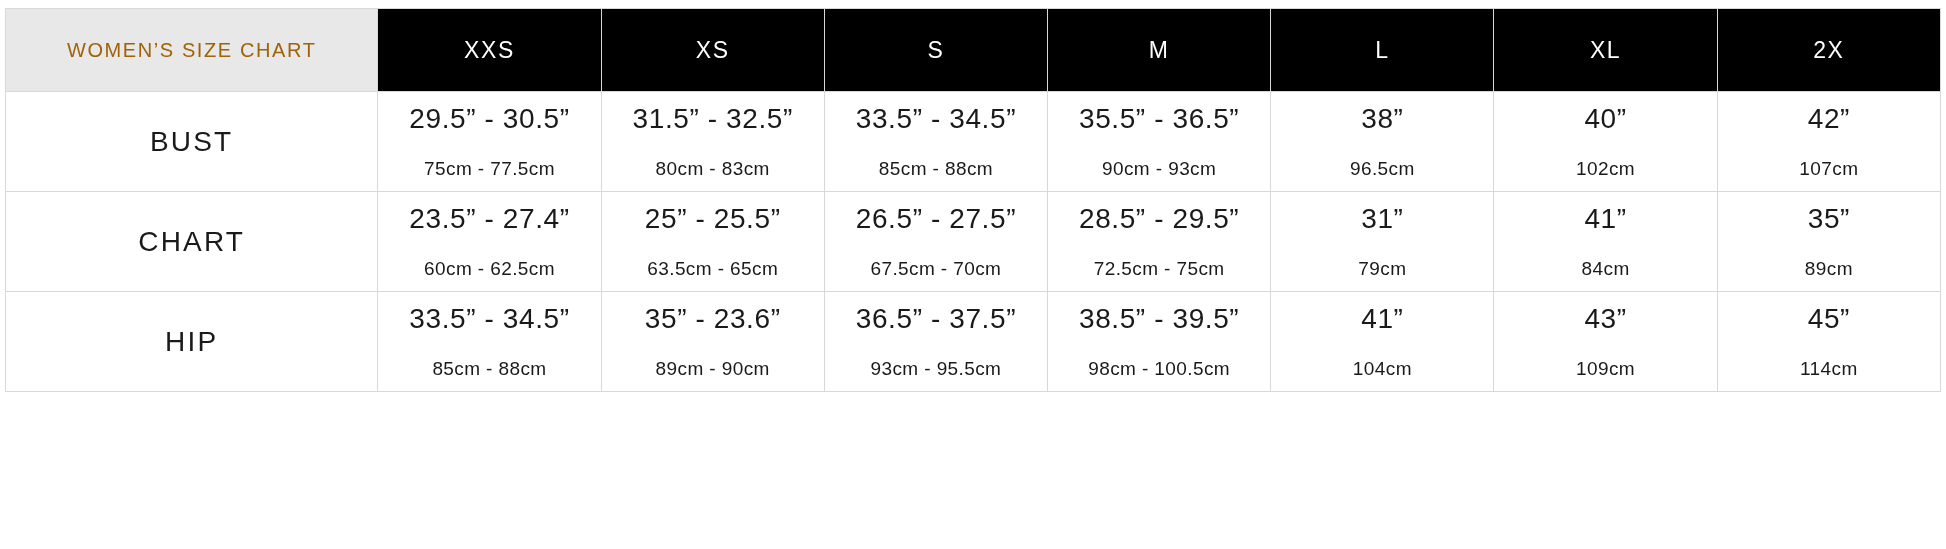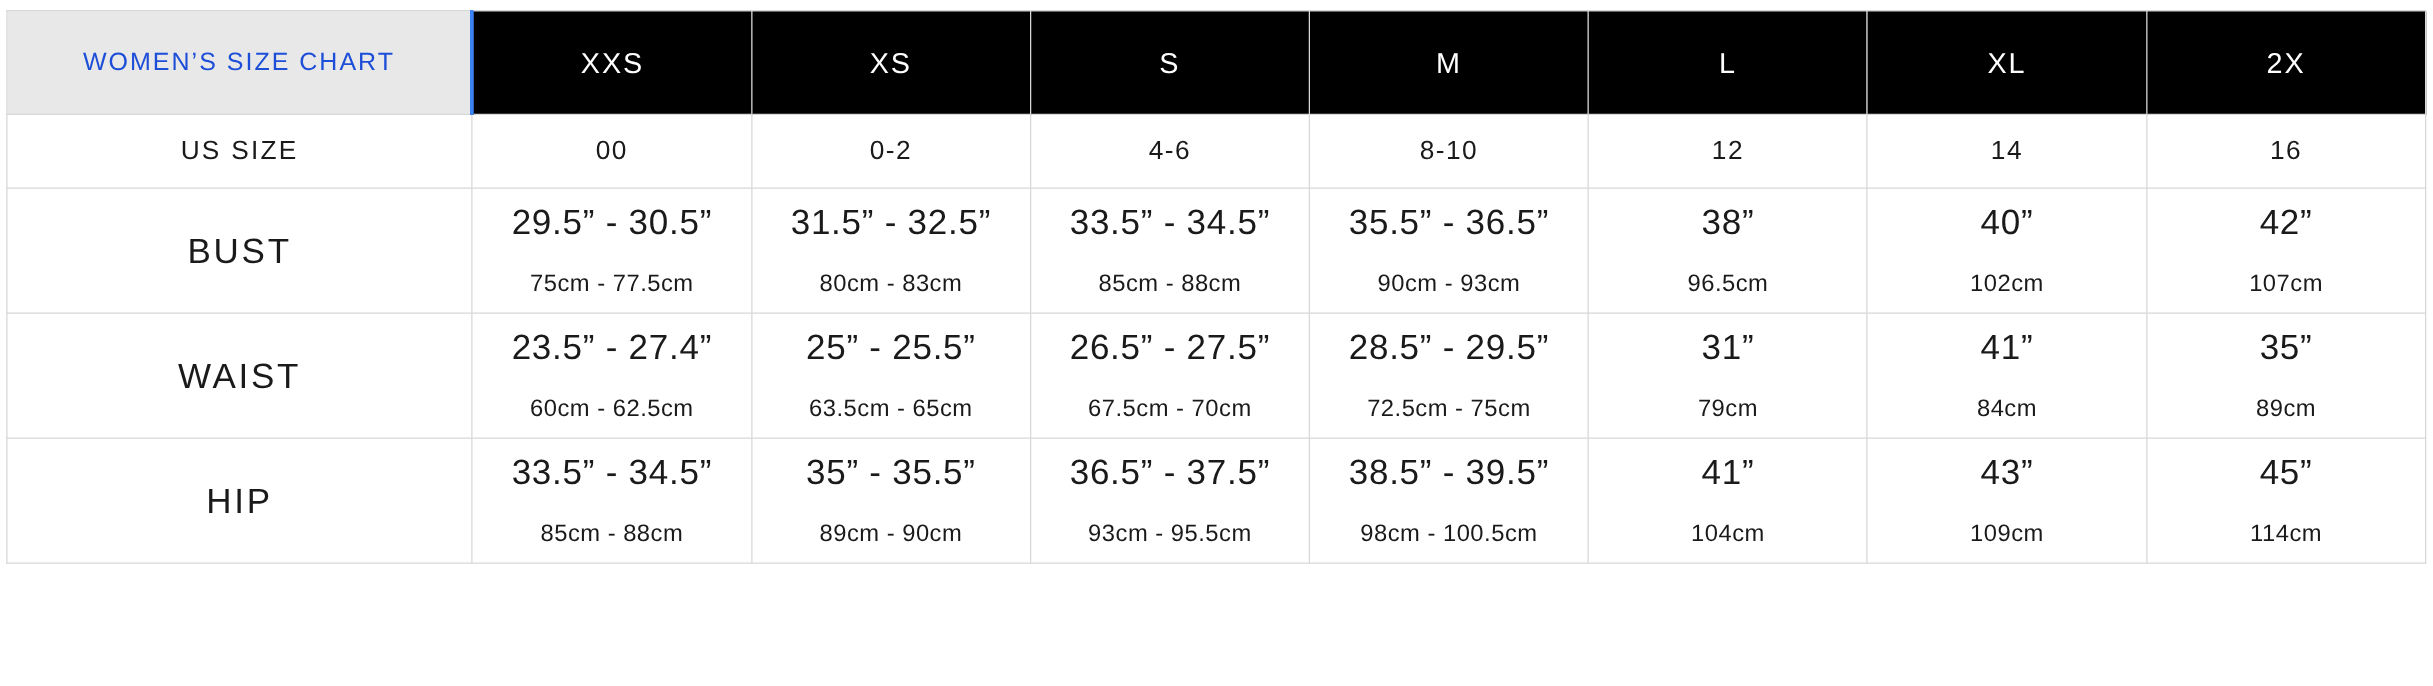--- a/index.html
+++ b/index.html
@@ -40,35 +40,35 @@
   col.c0 { width: 372px; }
   col.cx { width: 223px; }
 
   
   tr.header-row th {
     height: 82px;
     padding: 0;
   }
   th.chart-title {
     background: #e8e8e8;
-    color: #1d4ed8;
+    color: #a16207;
     font-size: 20px;
     letter-spacing: 1.6px;
     border-color: #d8d8d8;
   }
   th.size-head {
     background: #000000;
     color: #ffffff;
     font-size: 23px;
     font-weight: bold;
     letter-spacing: 1.6px;
     border-color: #000000;
     border-left: 1px solid #ffffff;
   }
-  th.size-head.first { border-left: 3px solid #3b82f6; }
+  th.size-head.first { border-left: 1px solid #3b82f6; }
 
   
   tr.us-row td, tr.us-row th {
     height: 58px;
     padding: 0;
     font-size: 21px;
     letter-spacing: 1.2px;
   }
   tr.us-row th.row-label { letter-spacing: 1.8px; }
 
@@ -123,30 +123,20 @@
         <th class="size-head first">XXS</th>
         <th class="size-head">XS</th>
         <th class="size-head">S</th>
         <th class="size-head">M</th>
         <th class="size-head">L</th>
         <th class="size-head">XL</th>
         <th class="size-head">2X</th>
       </tr>
     </thead>
     <tbody>
-      <tr class="us-row">
-        <th class="row-label">US SIZE</th>
-        <td>00</td>
-        <td>0-2</td>
-        <td>4-6</td>
-        <td>8-10</td>
-        <td>12</td>
-        <td>14</td>
-        <td>16</td>
-      </tr>
 
       <tr class="meas-row">
         <th class="row-label">BUST</th>
         <td class="meas">
           <span class="inch">29.5” - 30.5”</span>
           <span class="cm">75cm - 77.5cm</span>
         </td>
         <td class="meas">
           <span class="inch">31.5” - 32.5”</span>
           <span class="cm">80cm - 83cm</span>
@@ -167,21 +157,21 @@
           <span class="single-inch">40”</span>
           <span class="cm">102cm</span>
         </td>
         <td class="meas">
           <span class="single-inch">42”</span>
           <span class="cm">107cm</span>
         </td>
       </tr>
 
       <tr class="meas-row">
-        <th class="row-label">WAIST</th>
+        <th class="row-label">CHART</th>
         <td class="meas">
           <span class="inch">23.5” - 27.4”</span>
           <span class="cm">60cm - 62.5cm</span>
         </td>
         <td class="meas">
           <span class="inch">25” - 25.5”</span>
           <span class="cm">63.5cm - 65cm</span>
         </td>
         <td class="meas">
           <span class="inch">26.5” - 27.5”</span>
@@ -205,21 +195,21 @@
         </td>
       </tr>
 
       <tr class="meas-row">
         <th class="row-label">HIP</th>
         <td class="meas">
           <span class="inch">33.5” - 34.5”</span>
           <span class="cm">85cm - 88cm</span>
         </td>
         <td class="meas">
-          <span class="inch">35” - 35.5”</span>
+          <span class="inch">35” - 23.6”</span>
           <span class="cm">89cm - 90cm</span>
         </td>
         <td class="meas">
           <span class="inch">36.5” - 37.5”</span>
           <span class="cm">93cm - 95.5cm</span>
         </td>
         <td class="meas">
           <span class="inch">38.5” - 39.5”</span>
           <span class="cm">98cm - 100.5cm</span>
         </td>

